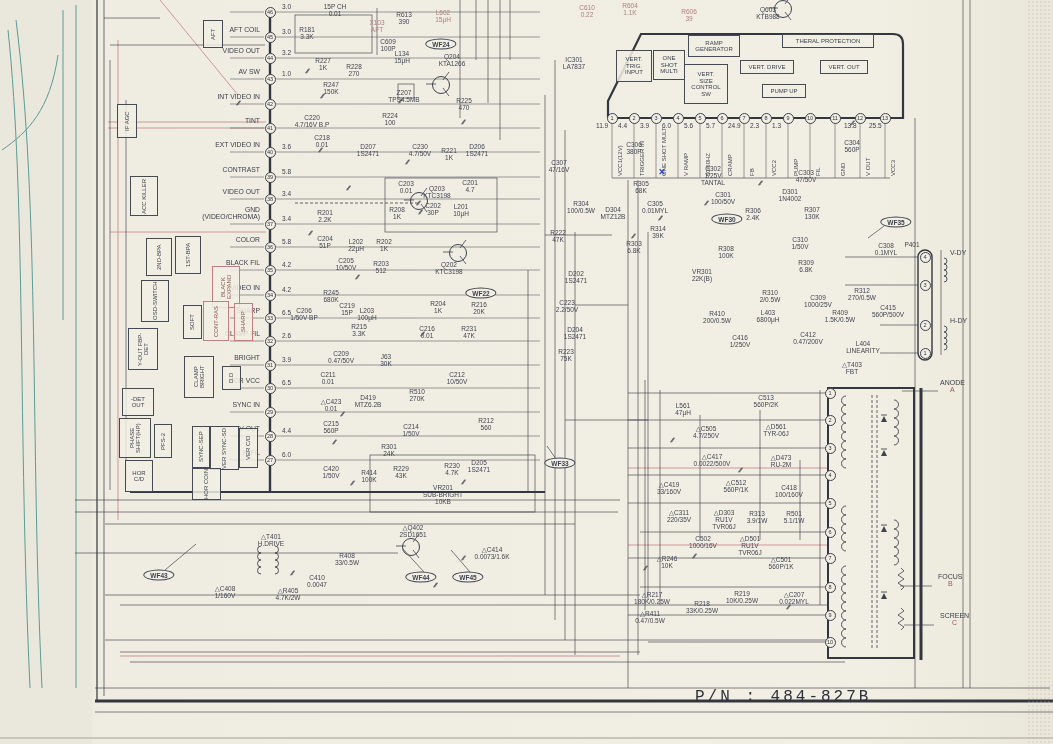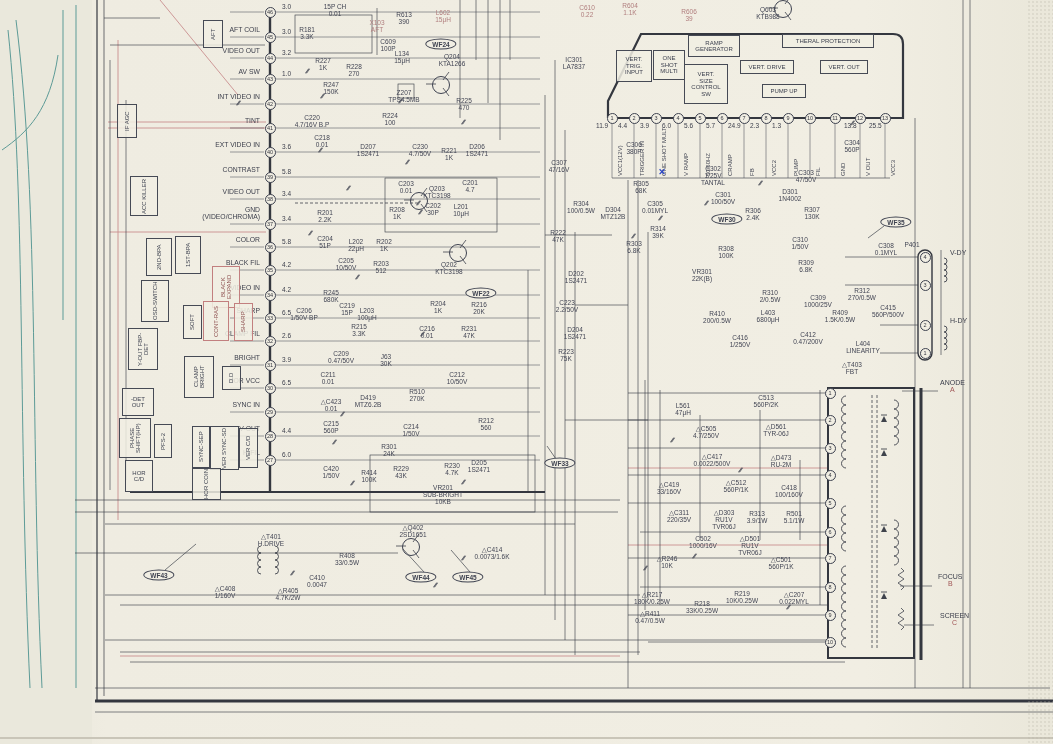--- a/index.html
+++ b/index.html
@@ -239,20 +239,21 @@
       <line x1="460" y1="248" x2="466" y2="240" stroke="#3f434c" stroke-width="0.8"></line>
       <line x1="460" y1="256" x2="466" y2="264" stroke="#3f434c" stroke-width="0.8"></line>
       <line x1="396" y1="546" x2="406" y2="546" stroke="#3f434c" stroke-width="0.8"></line>
       <line x1="413" y1="542" x2="419" y2="534" stroke="#3f434c" stroke-width="0.8"></line>
       <line x1="413" y1="550" x2="419" y2="558" stroke="#3f434c" stroke-width="0.8"></line>
       <line x1="768" y1="8" x2="778" y2="8" stroke="#3f434c" stroke-width="0.8"></line>
       <line x1="785" y1="4" x2="791" y2="-4" stroke="#3f434c" stroke-width="0.8"></line>
       <line x1="785" y1="12" x2="791" y2="20" stroke="#3f434c" stroke-width="0.8"></line>
     </svg>
 
+  <div class="pn">P/N : 484-827B</div>
   <div class="dotstrip"></div>
 <div class="comp" style="left: 335px; top: 10px;">
       <div>15P CH</div>
       <div>0.01</div>
     </div>
     <div class="comp" style="left: 404px; top: 18px;">
       <div>R613</div>
       <div>390</div>
     </div>
     <div class="comp faint" style="left: 443px; top: 16px;">

